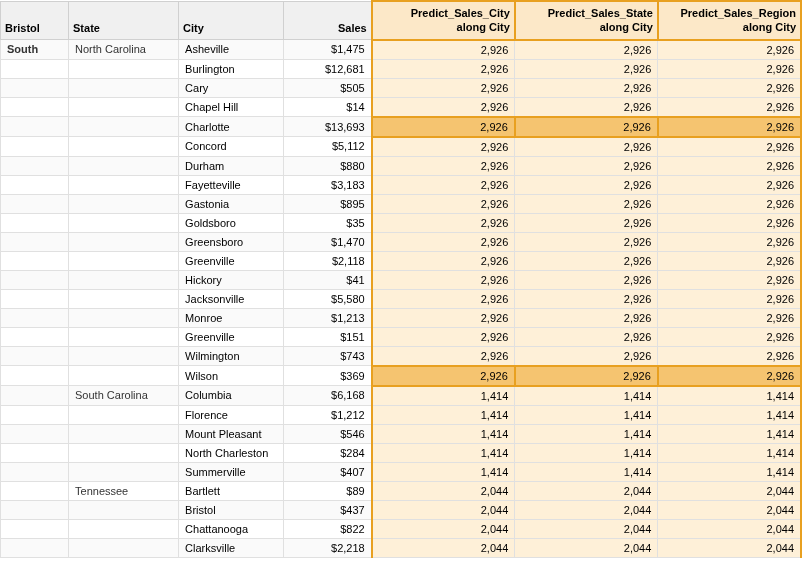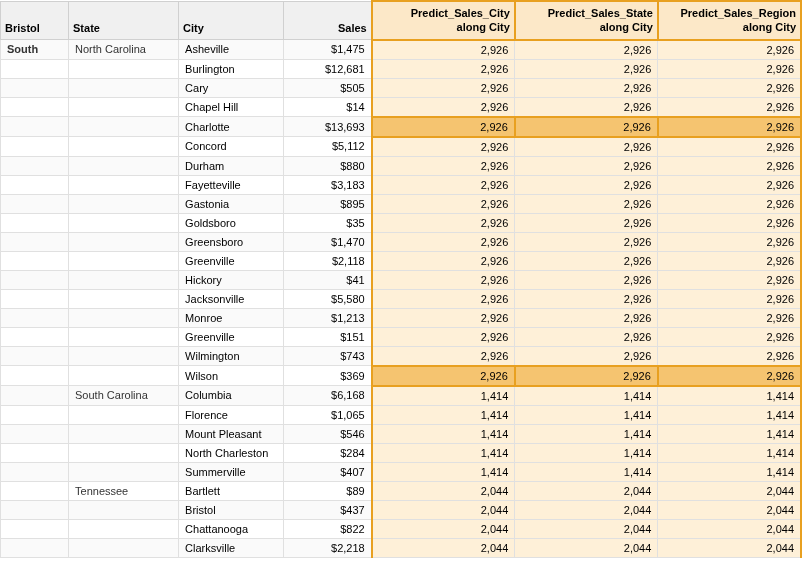--- a/index.html
+++ b/index.html
@@ -285,21 +285,21 @@
           <td>Columbia</td>
           <td class="sales-val">$6,168</td>
           <td class="pred-val" style="text-align: right; background: rgb(254, 240, 216); border-left: 2px solid rgb(232, 160, 32); border-right: 1px solid rgb(224, 224, 224);">1,414</td>
           <td style="text-align: right; background: rgb(254, 240, 216);">1,414</td>
           <td style="text-align: right; background: rgb(254, 240, 216); border-left: 1px solid rgb(224, 224, 224); border-right: 2px solid rgb(232, 160, 32);">1,414</td>
         </tr>
         <tr>
           <td class="region-cell"></td>
           <td class="state-cell"></td>
           <td>Florence</td>
-          <td class="sales-val">$1,065</td>
+          <td class="sales-val">$1,212</td>
           <td class="pred-val" style="text-align: right; background: rgb(254, 240, 216); border-left: 2px solid rgb(232, 160, 32); border-right: 1px solid rgb(224, 224, 224);">1,414</td>
           <td style="text-align: right; background: rgb(254, 240, 216);">1,414</td>
           <td style="text-align: right; background: rgb(254, 240, 216); border-left: 1px solid rgb(224, 224, 224); border-right: 2px solid rgb(232, 160, 32);">1,414</td>
         </tr>
         <tr>
           <td class="region-cell"></td>
           <td class="state-cell"></td>
           <td>Mount Pleasant</td>
           <td class="sales-val">$546</td>
           <td class="pred-val" style="text-align: right; background: rgb(254, 240, 216); border-left: 2px solid rgb(232, 160, 32); border-right: 1px solid rgb(224, 224, 224);">1,414</td>

